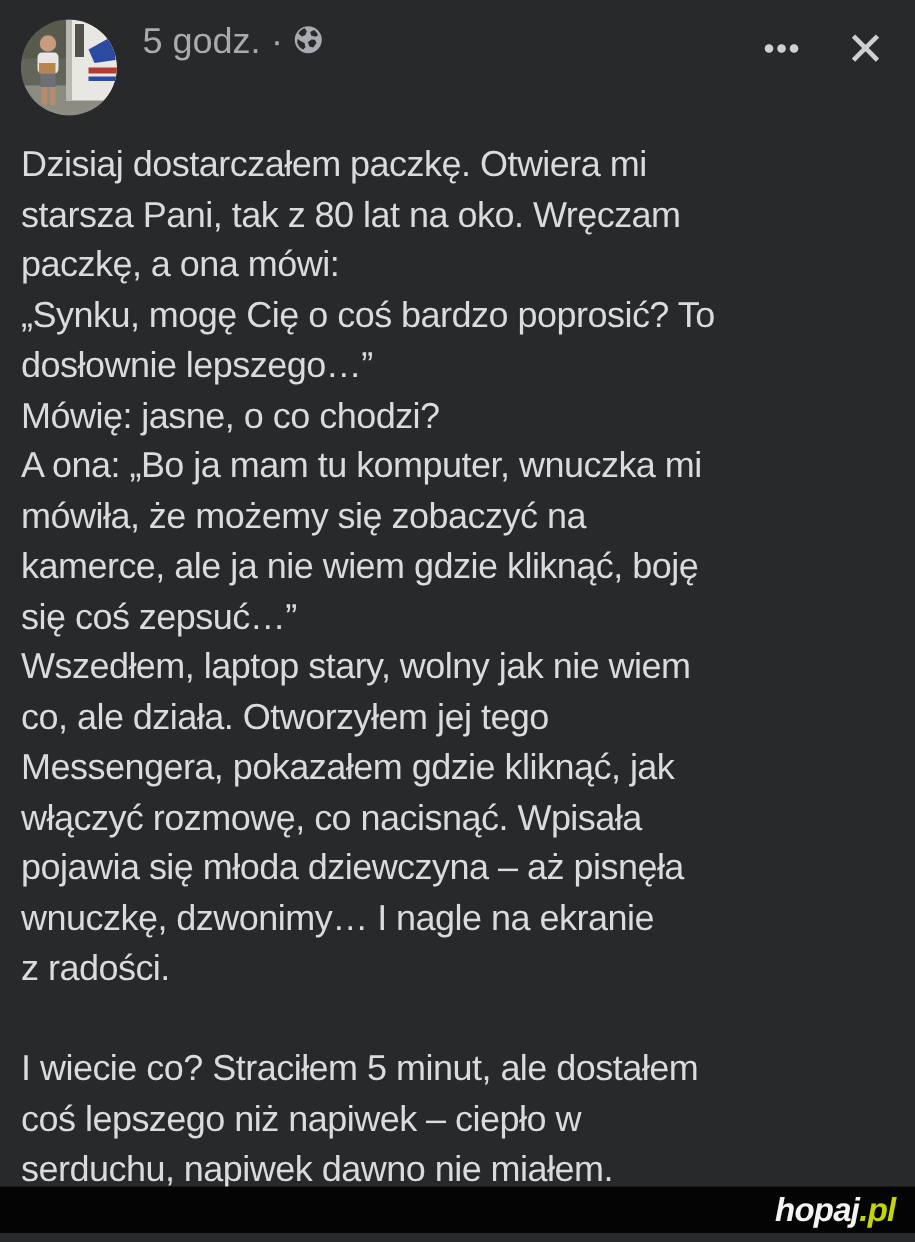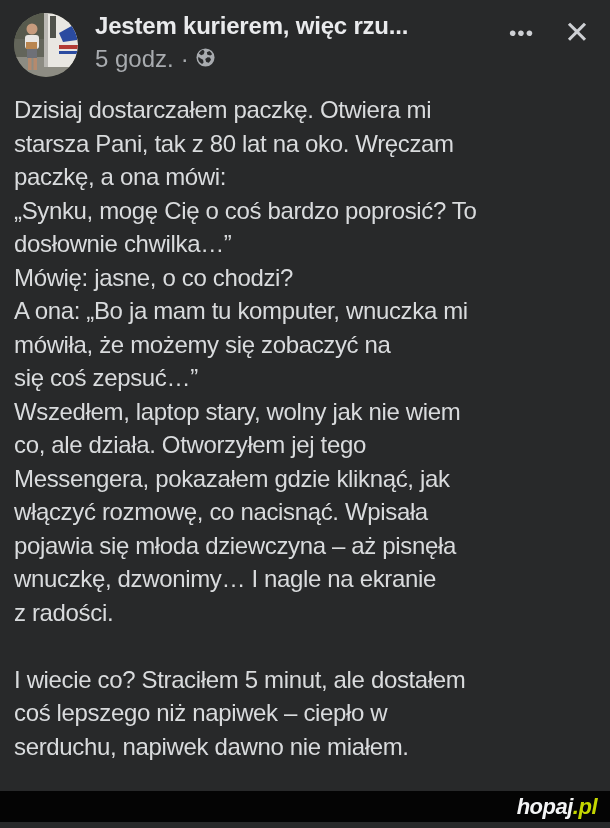--- a/index.html
+++ b/index.html
@@ -105,21 +105,20 @@
           <rect x="11" y="22" width="14" height="14" rx="3" fill="#e8e6e3"></rect>
           <rect x="12" y="29" width="11" height="7" fill="#b9854f"></rect>
           <rect x="13" y="36" width="10" height="9" fill="#6e7077"></rect>
           <rect x="14" y="45" width="3.5" height="12" fill="#b58a6d"></rect>
           <rect x="19.5" y="45" width="3.5" height="12" fill="#b58a6d"></rect>
         </g>
       </svg>
     </div>
 
     <div class="head-text">
-      <div class="post-title">Jestem kurierem, więc rzu...</div>
       <div class="meta-row">
         <span>5 godz.</span>
         <span>·</span>
         <span class="globe">
           <svg width="19" height="19" viewBox="0 0 20 20">
             <circle cx="10" cy="10" r="9.5" fill="#a8abaf"></circle>
             <path fill="#28292a" d="M7.6 1.9C5.6 2.5 4 3.9 3.1 5.7l2.4 2 2.5-1 1-2.7-1.4-2.1zM14.1 3.1l-2.7 1.5.6 2.5 3.1.8 1.9-1.2a8 8 0 0 0-2.9-3.6zM2.6 9.3l-.4 2.4c.5 2.3 2.1 4.2 4.2 5.1l1.6-1.6-.6-2.9-2.9-1.5-1.9-1.5zM12.2 9.8l-2.5 1.9 1.1 3.1 2.7.6 2.3-3.1-1.1-2.3-2.5-.2z"></path>
           </svg>
         </span>
       </div>
@@ -129,24 +128,25 @@
       <button class="dots-btn">•••</button>
       <button class="close-btn">✕</button>
     </div>
   </header>
 
   <main class="post-body">
       <div class="post-line">Dzisiaj dostarczałem paczkę. Otwiera mi</div>
       <div class="post-line">starsza Pani, tak z 80 lat na oko. Wręczam</div>
       <div class="post-line">paczkę, a ona mówi:</div>
       <div class="post-line">„Synku, mogę Cię o coś bardzo poprosić? To</div>
-      <div class="post-line">dosłownie chwilka…”</div>
+      <div class="post-line">dosłownie lepszego…”</div>
       <div class="post-line">Mówię: jasne, o co chodzi?</div>
       <div class="post-line">A ona: „Bo ja mam tu komputer, wnuczka mi</div>
       <div class="post-line">mówiła, że możemy się zobaczyć na</div>
+      <div class="post-line">kamerce, ale ja nie wiem gdzie kliknąć, boję</div>
       <div class="post-line">się coś zepsuć…”</div>
       <div class="post-line">Wszedłem, laptop stary, wolny jak nie wiem</div>
       <div class="post-line">co, ale działa. Otworzyłem jej tego</div>
       <div class="post-line">Messengera, pokazałem gdzie kliknąć, jak</div>
       <div class="post-line">włączyć rozmowę, co nacisnąć. Wpisała</div>
       <div class="post-line">pojawia się młoda dziewczyna – aż pisnęła</div>
       <div class="post-line">wnuczkę, dzwonimy… I nagle na ekranie</div>
       <div class="post-line">z radości.</div>
       <div class="post-line blank"></div>
       <div class="post-line">I wiecie co? Straciłem 5 minut, ale dostałem</div>

